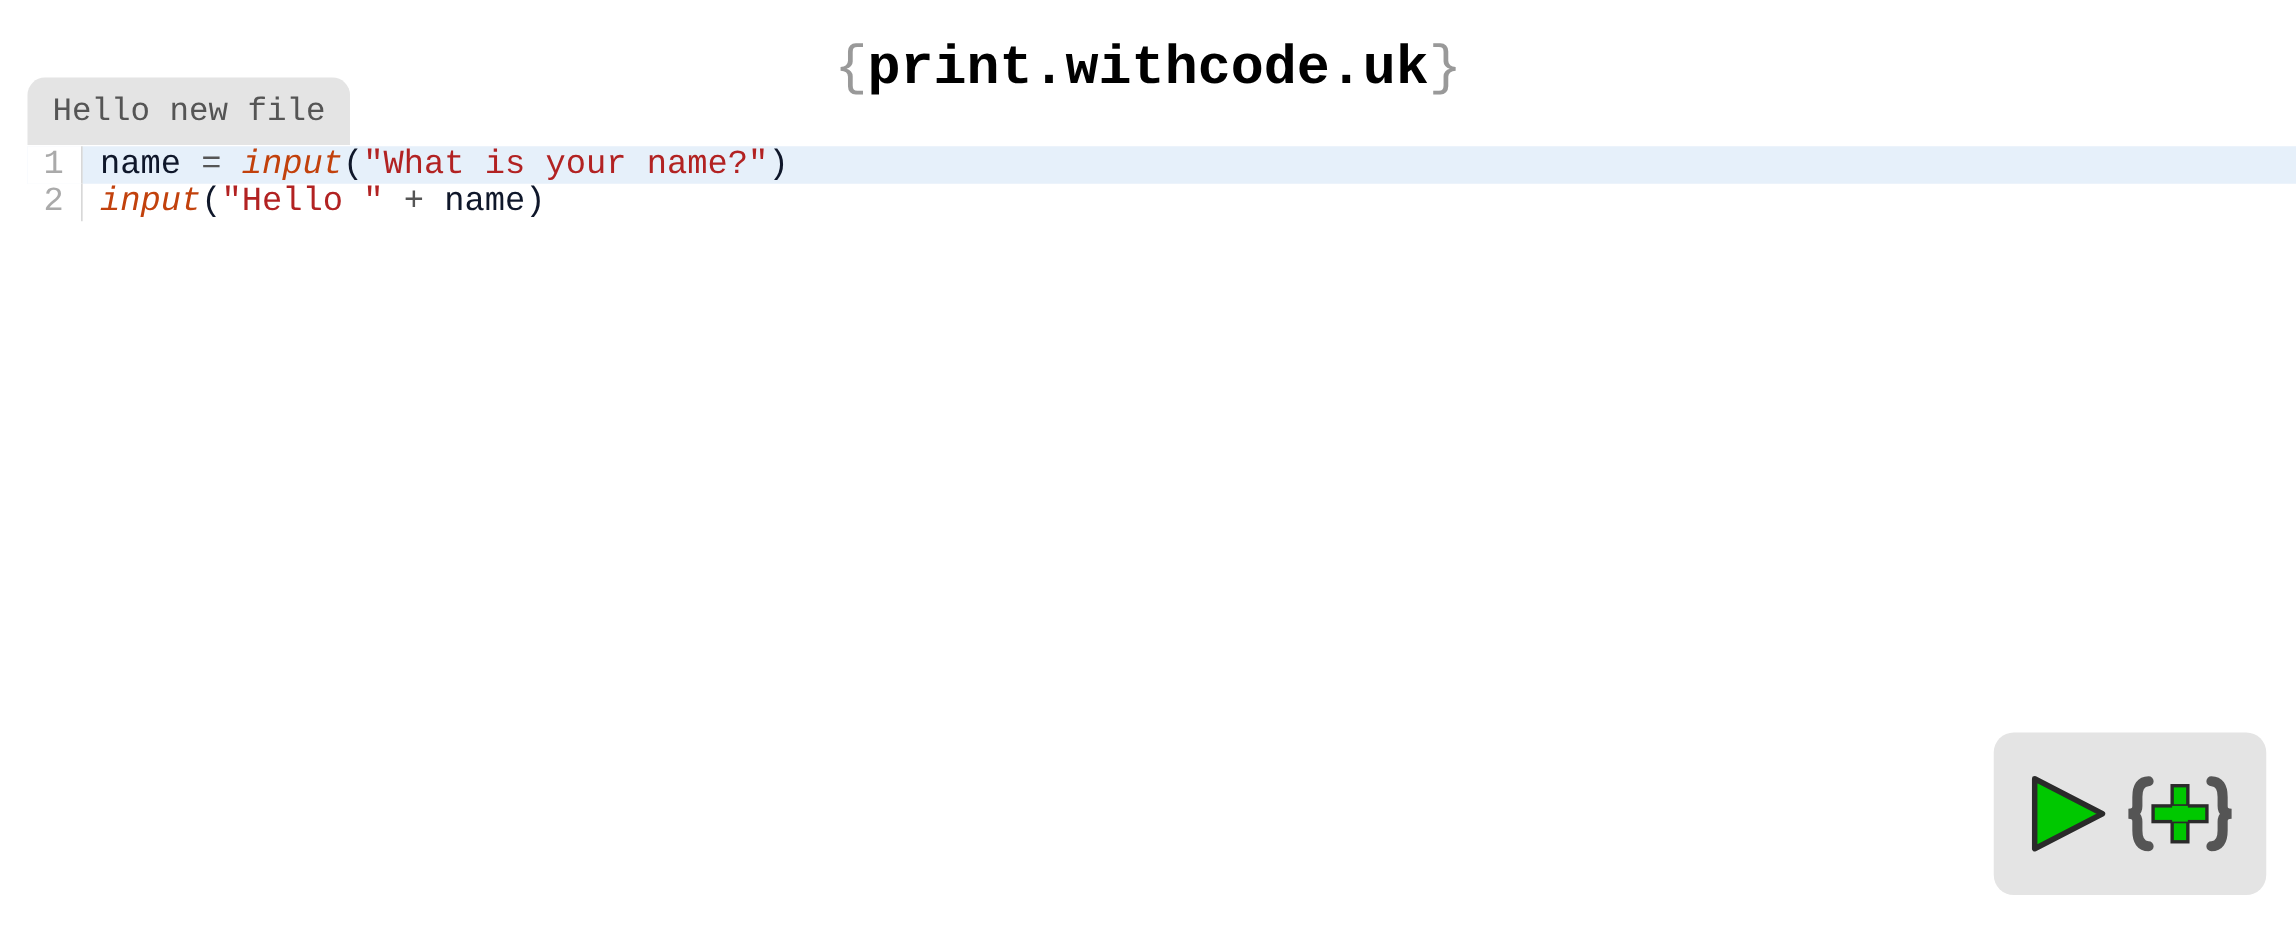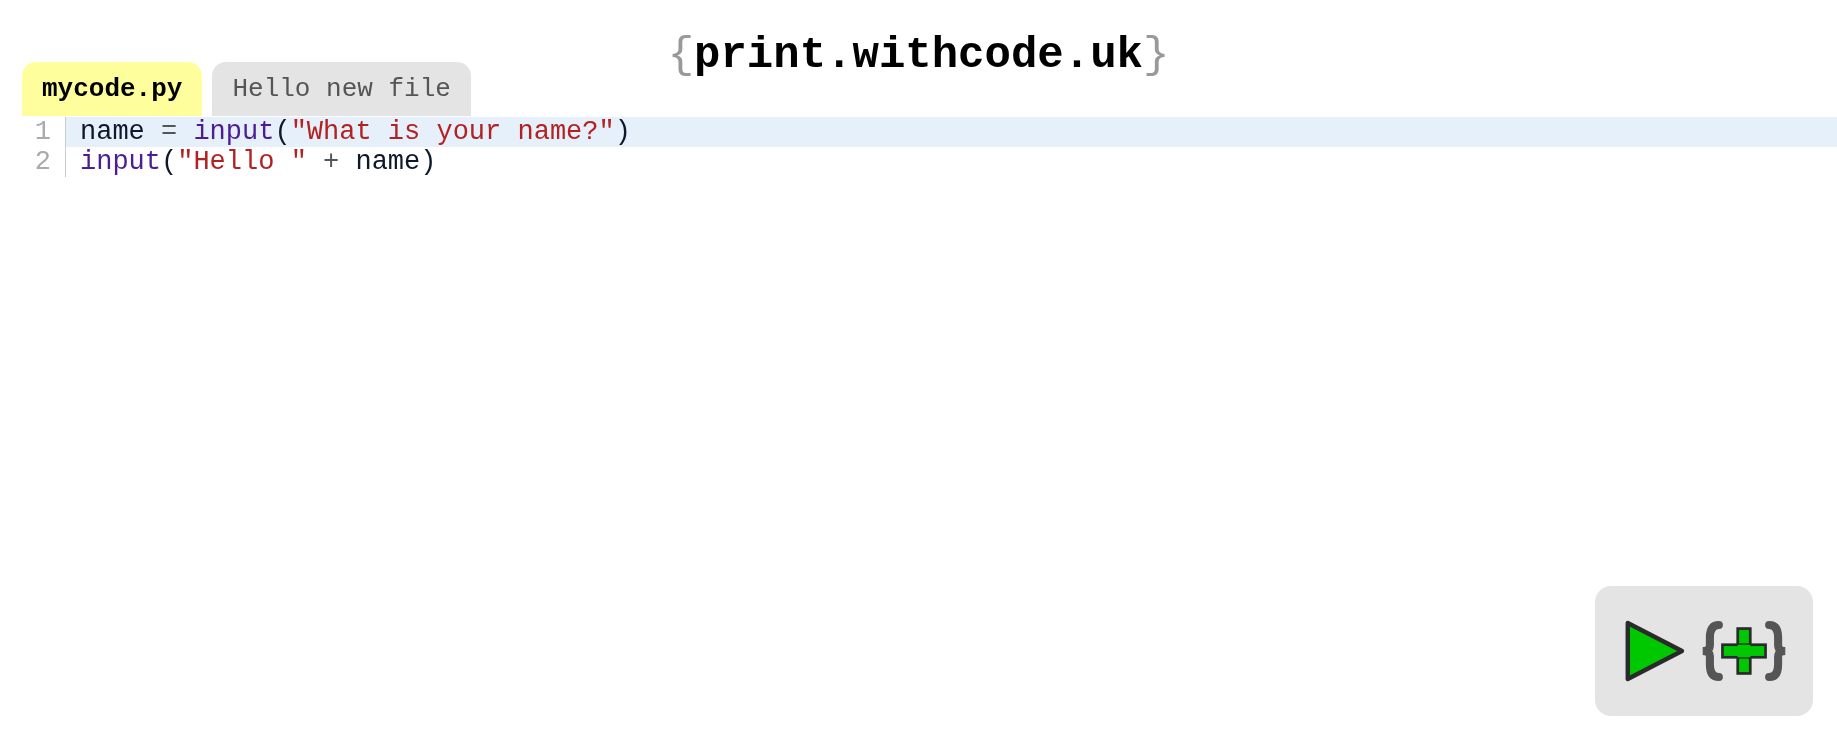--- a/index.html
+++ b/index.html
@@ -79,21 +79,21 @@
       color: #aaaaaa;
       border-right: 1px solid #cccccc;
       background: #ffffff;
       user-select: none;
     }
     .code-content {
       padding-left: 14px;
       white-space: pre;
     }
     .tok-default { color: #0f172a; }
-    .tok-builtin { color: #4c1d95; }
+    .tok-builtin { color: #c2410c; font-style: italic; }
     .tok-string  { color: #b22222; }
     .tok-operator{ color: #555555; }
 
     .run-panel {
       position: absolute;
       bottom: 24px;
       right: 24px;
       background: #e4e4e4;
       border-radius: 16px;
       padding: 30px 24px;
@@ -109,23 +109,20 @@
     }
   </style>
 </head>
 <body>
 
 <div class="site-title">
   <span class="brace">{</span><span>print.withcode.uk</span><span class="brace">}</span>
 </div>
 
 <div class="tabs-container">
-  <div class="tab active">
-    <span>mycode.py</span>
-  </div>
   <div class="tab inactive">
     <span>Hello new file</span>
   </div>
 </div>
 
 <div class="editor" id="editor-root">
 
 <div class="code-line highlighted">
       <span class="line-number">1</span>
       <span class="code-content"><span class="tok-default">name</span><span class="tok-default"> </span><span class="tok-operator">=</span><span class="tok-default"> </span><span class="tok-builtin">input</span><span class="tok-default">(</span><span class="tok-string">"What is your name?"</span><span class="tok-default">)</span></span>

